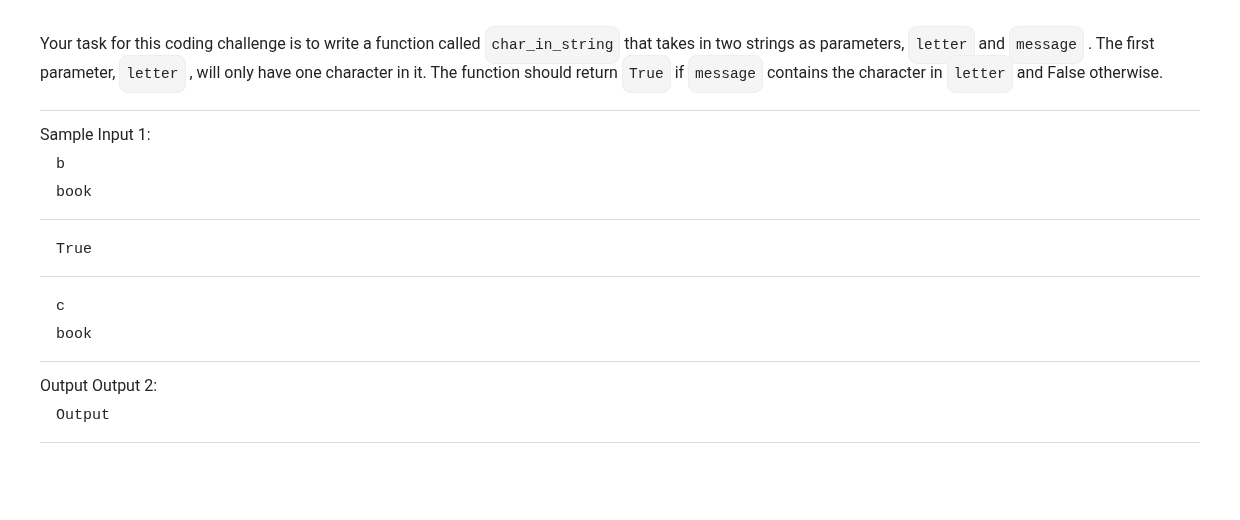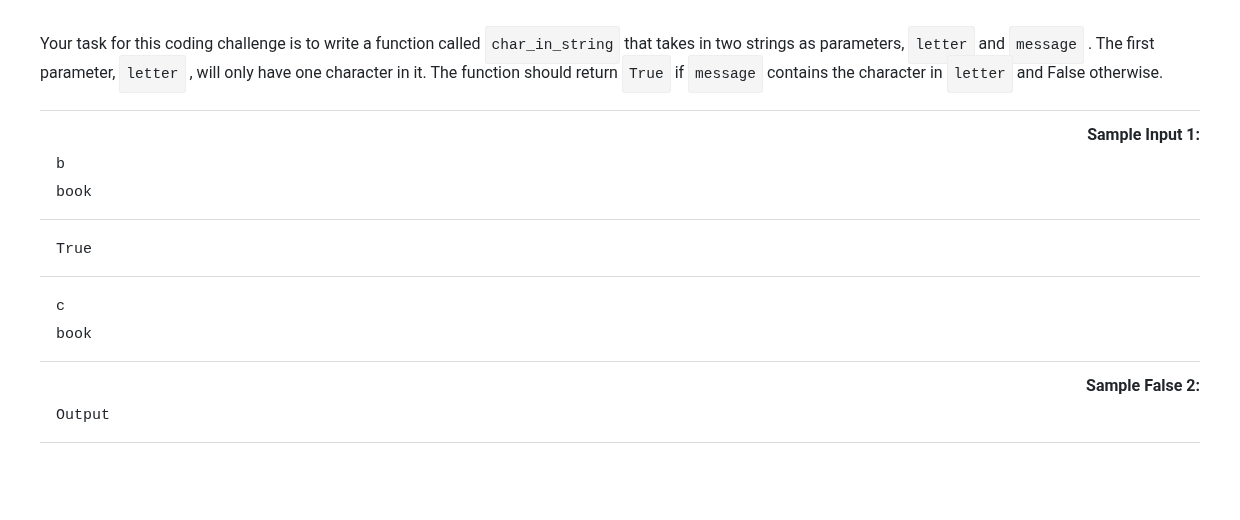--- a/index.html
+++ b/index.html
@@ -19,37 +19,36 @@
     font-size: 16px;
     line-height: 28px;
     margin: 0 0 22px 0;
     color: #212529;
   }
   code.inline {
     font-family: SFMono-Regular, Menlo, Monaco, Consolas, "Liberation Mono", "Courier New", monospace;
     font-size: 14.5px;
     background: #f5f5f5;
     border: 1px solid #eeeeee;
-    border-radius: 3px;
+    border-radius: 9px;
     padding: 10px 6px;
     color: #212529;
   }
   .samples {
     border-top: 1px solid #dcdcdc;
   }
   .sample-block {
     border-bottom: 1px solid #dcdcdc;
     padding: 12px 0 12px 0;
   }
   .sample-label {
-    font-weight: 700;
+    font-weight: 400;
     font-size: 16px;
     line-height: 24px;
     color: #212529;
-    text-align: right;
   }
   .sample-content {
     font-family: SFMono-Regular, Menlo, Monaco, Consolas, "Liberation Mono", "Courier New", monospace;
     font-size: 15px;
     line-height: 28px;
     white-space: pre;
     padding: 4px 0 0 16px;
     color: #212529;
   }
 </style>
@@ -67,18 +66,18 @@
 book</div>
       </div>
       <div class="sample-block">
         <div class="sample-content">True</div>
       </div>
       <div class="sample-block">
         <div class="sample-content">c
 book</div>
       </div>
       <div class="sample-block">
-        <div class="sample-label">Sample False 2:</div>
+        <div class="sample-label">Output Output 2:</div>
         <div class="sample-content">Output</div>
       </div>
     </div>
 
 </div>
 
 </body></html>

